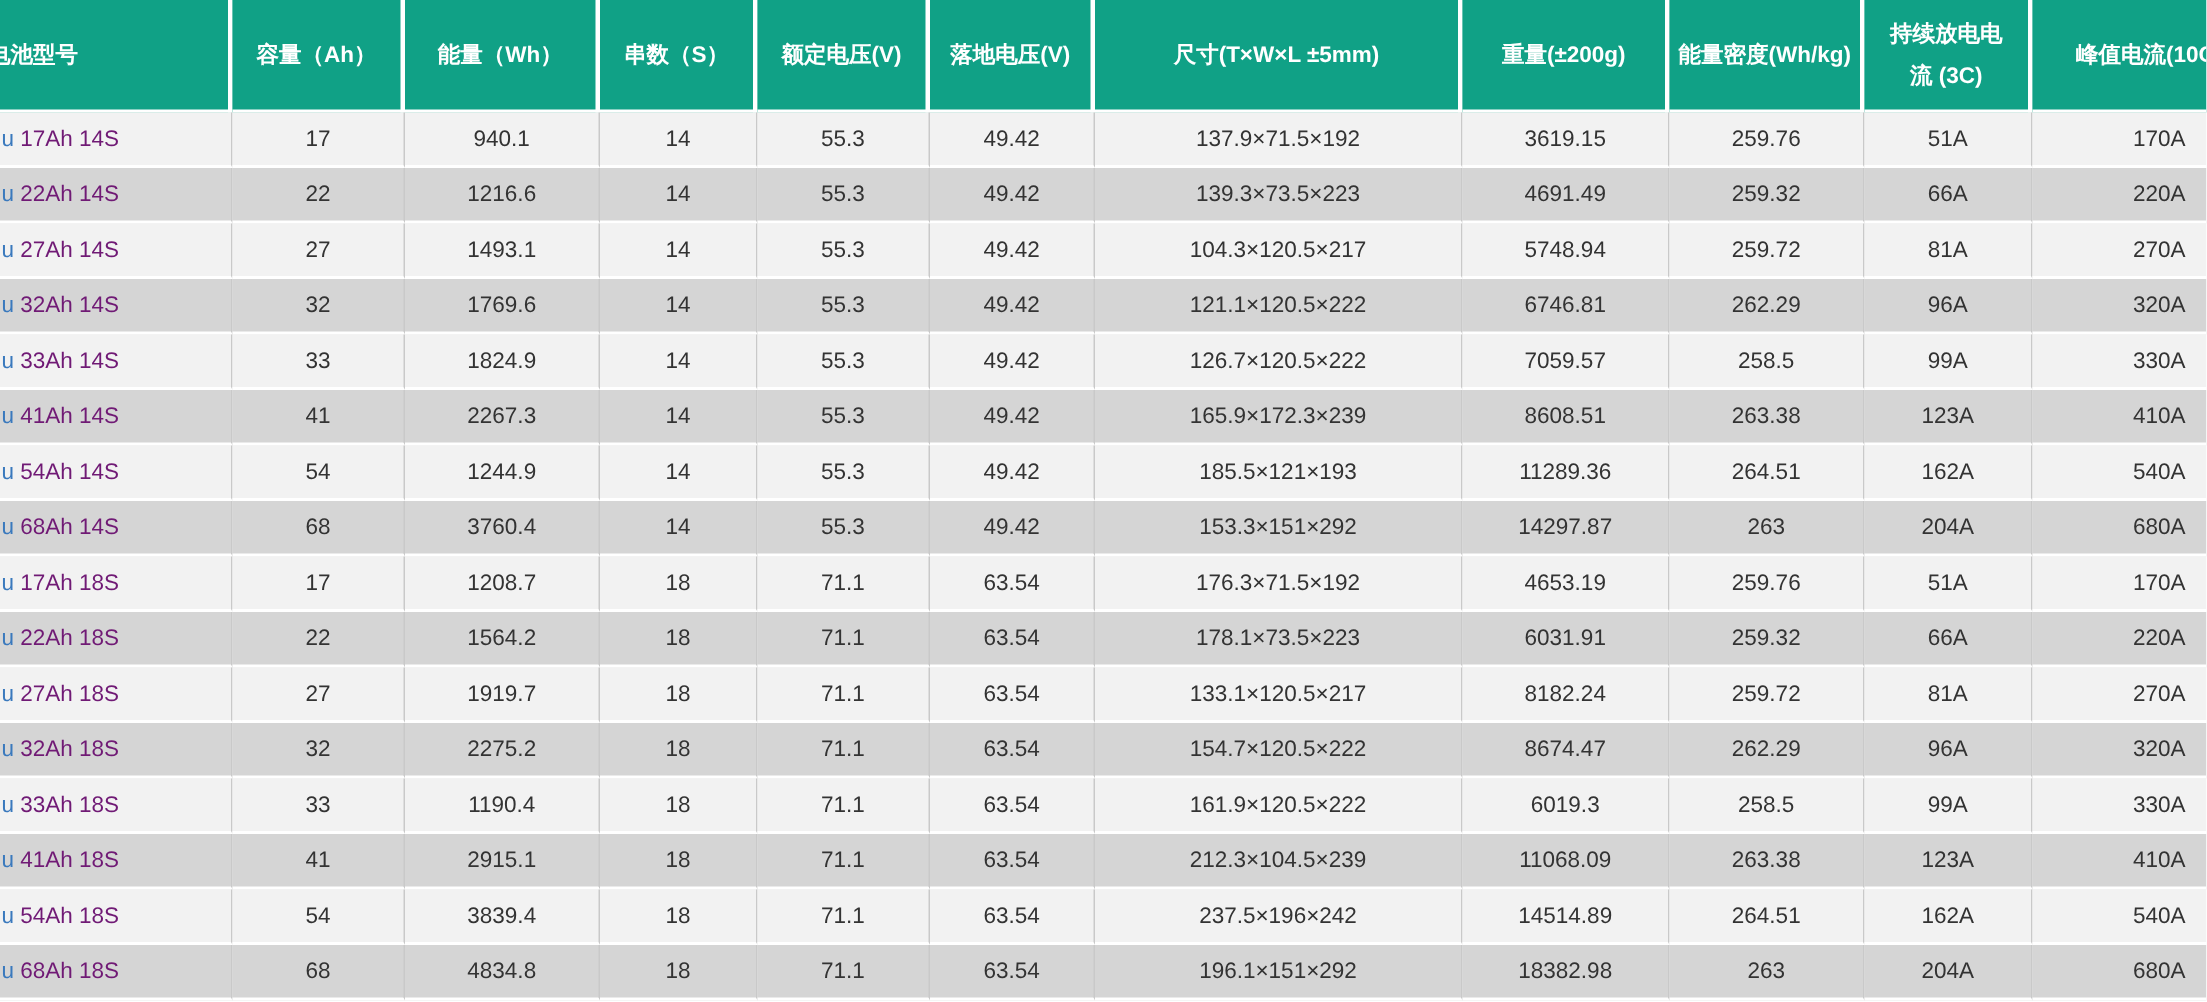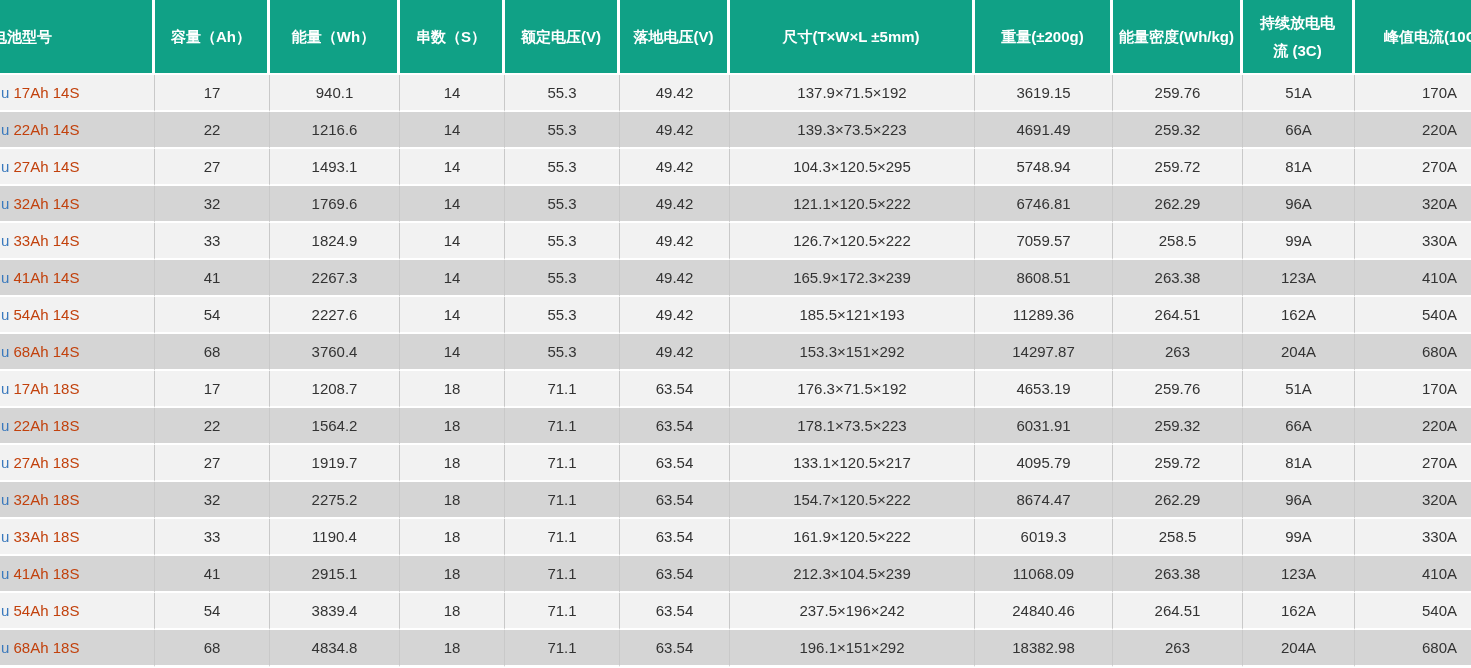--- a/index.html
+++ b/index.html
@@ -65,21 +65,21 @@
   }
   .shift-header {
     display: inline-block;
     margin-left: -8px;
   }
   .link-prefix {
     color: #3A79BD;
     display: inline-block;
     margin-left: 1px;
   }
-  .model-text { color: #c2410c; }
+  .model-text { color: #701a75; }
 </style>
 </head>
 <body>
 
 <div class="viewport">
   <table class="spec">
     <colgroup>
         <col style="width: 155px;">
         <col style="width: 115px;">
         <col style="width: 130px;">
@@ -141,21 +141,21 @@
         </tr>
         <tr class="row-light">
           <td class="model-cell">
             <div class="clip"><span class="link-prefix">u</span><span class="model-text"> 27Ah 14S</span></div>
           </td>
           <td>27</td>
           <td>1493.1</td>
           <td>14</td>
           <td>55.3</td>
           <td>49.42</td>
-          <td>104.3×120.5×295</td>
+          <td>104.3×120.5×217</td>
           <td>5748.94</td>
           <td>259.72</td>
           <td>81A</td>
           <td>270A</td>
         </tr>
         <tr class="row-dark">
           <td class="model-cell">
             <div class="clip"><span class="link-prefix">u</span><span class="model-text"> 32Ah 14S</span></div>
           </td>
           <td>32</td>
@@ -197,21 +197,21 @@
           <td>8608.51</td>
           <td>263.38</td>
           <td>123A</td>
           <td>410A</td>
         </tr>
         <tr class="row-light">
           <td class="model-cell">
             <div class="clip"><span class="link-prefix">u</span><span class="model-text"> 54Ah 14S</span></div>
           </td>
           <td>54</td>
-          <td>2227.6</td>
+          <td>1244.9</td>
           <td>14</td>
           <td>55.3</td>
           <td>49.42</td>
           <td>185.5×121×193</td>
           <td>11289.36</td>
           <td>264.51</td>
           <td>162A</td>
           <td>540A</td>
         </tr>
         <tr class="row-dark">
@@ -262,21 +262,21 @@
         <tr class="row-light">
           <td class="model-cell">
             <div class="clip"><span class="link-prefix">u</span><span class="model-text"> 27Ah 18S</span></div>
           </td>
           <td>27</td>
           <td>1919.7</td>
           <td>18</td>
           <td>71.1</td>
           <td>63.54</td>
           <td>133.1×120.5×217</td>
-          <td>4095.79</td>
+          <td>8182.24</td>
           <td>259.72</td>
           <td>81A</td>
           <td>270A</td>
         </tr>
         <tr class="row-dark">
           <td class="model-cell">
             <div class="clip"><span class="link-prefix">u</span><span class="model-text"> 32Ah 18S</span></div>
           </td>
           <td>32</td>
           <td>2275.2</td>
@@ -322,21 +322,21 @@
         <tr class="row-light">
           <td class="model-cell">
             <div class="clip"><span class="link-prefix">u</span><span class="model-text"> 54Ah 18S</span></div>
           </td>
           <td>54</td>
           <td>3839.4</td>
           <td>18</td>
           <td>71.1</td>
           <td>63.54</td>
           <td>237.5×196×242</td>
-          <td>24840.46</td>
+          <td>14514.89</td>
           <td>264.51</td>
           <td>162A</td>
           <td>540A</td>
         </tr>
         <tr class="row-dark">
           <td class="model-cell">
             <div class="clip"><span class="link-prefix">u</span><span class="model-text"> 68Ah 18S</span></div>
           </td>
           <td>68</td>
           <td>4834.8</td>

